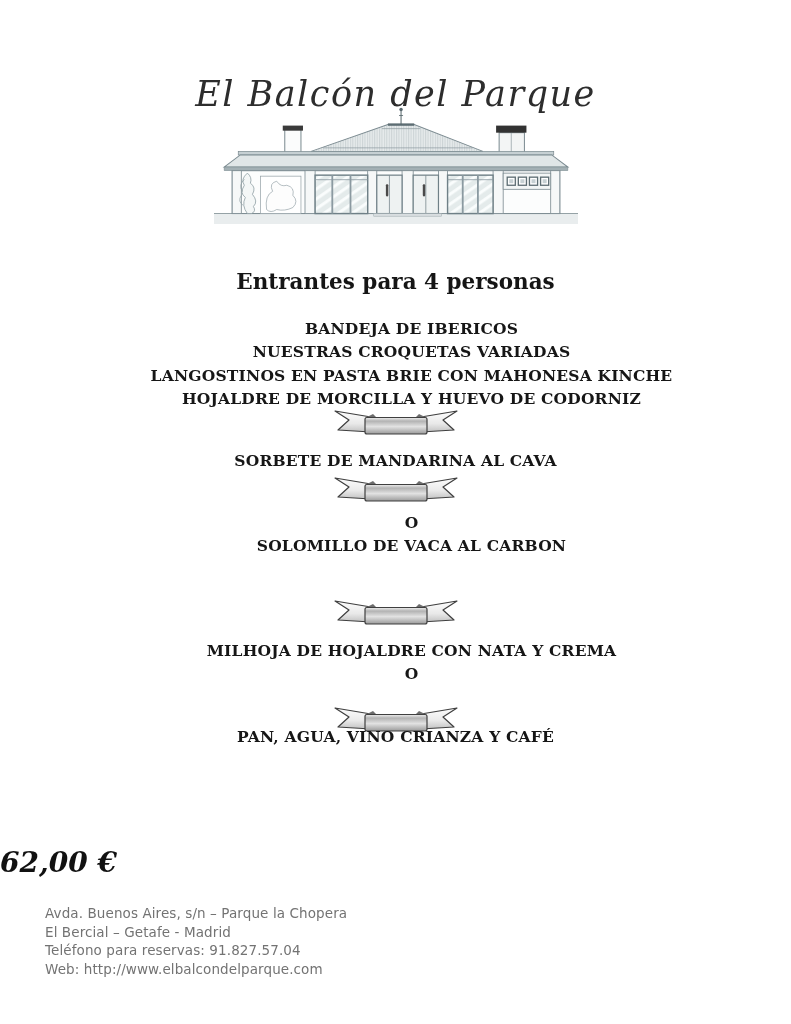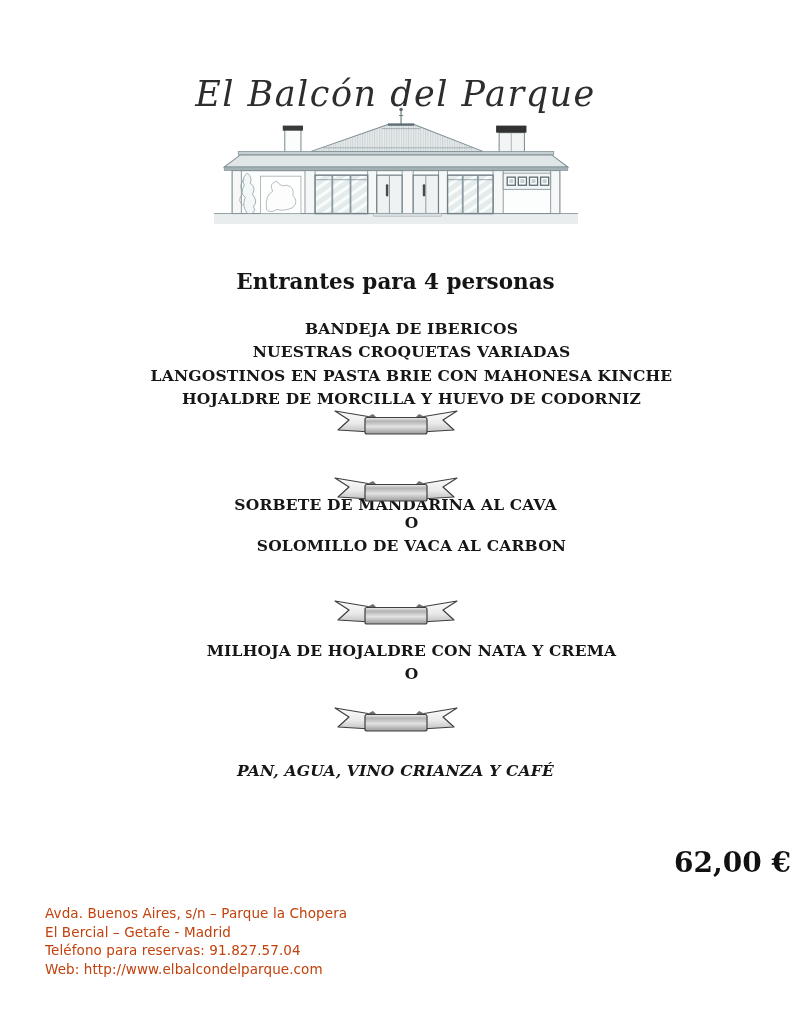--- a/index.html
+++ b/index.html
@@ -57,34 +57,35 @@
     left: 0;
     width: 100%;
     text-align: center;
     font-weight: bold;
     font-size: 15.5px;
     color: #161616;
     letter-spacing: 0.2px;
   }
   .dish-block .line { line-height: 23.4px; margin-left: 32px; }
   #starters   { top: 317px; }
-  #sorbet     { top: 451px; margin-top: 44px; }
+  #sorbet     { top: 451px; }
   #mains      { top: 511px; }
   #desserts   { top: 639px; }
-  #beverages  { top: 761px; font-style: italic; }
+  #beverages  { top: 727px; }
 
   .price {
     position: absolute;
     top: 846px;
     left: 0;
     width: 100%;
-    text-align: right;
+    text-align: left;
     font-weight: bold;
     font-size: 28px;
     color: #111111;
+    font-style: italic;
   }
 
   
   .ribbon {
     position: absolute;
     left: 50%;
     transform: translateX(-50%);
     width: 130px;
     height: 35px;
   }
@@ -94,21 +95,21 @@
   #ribbon-4 { top: 704px; }
 
   
   .footer {
     position: absolute;
     left: 45px;
     top: 904px;
     font-family: "DejaVu Sans", sans-serif;
     font-size: 13.5px;
     line-height: 18.6px;
-    color: #c2410c;
+    color: #737373;
     letter-spacing: 0.1px;
   }
 </style>
 </head>
 <body>
 
 <svg width="0" height="0" style="position:absolute" aria-hidden="true">
   <defs>
     <linearGradient id="barGrad" x1="0" y1="0" x2="0" y2="1">
       <stop offset="0" stop-color="#f0f0f0"></stop>

